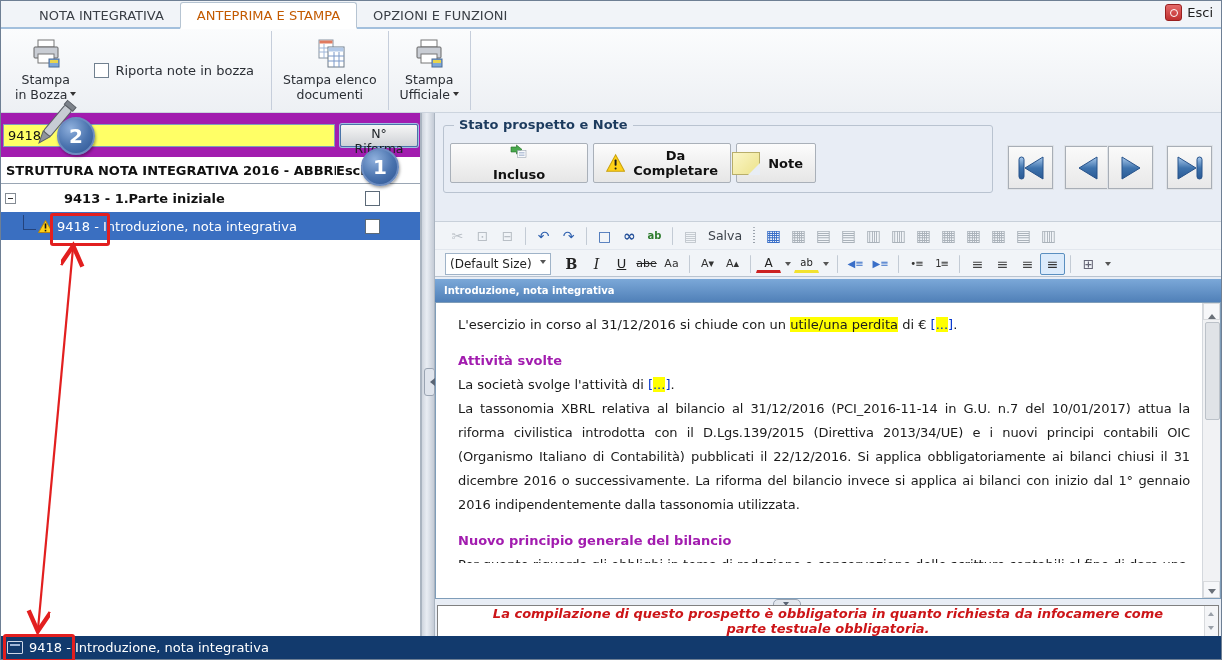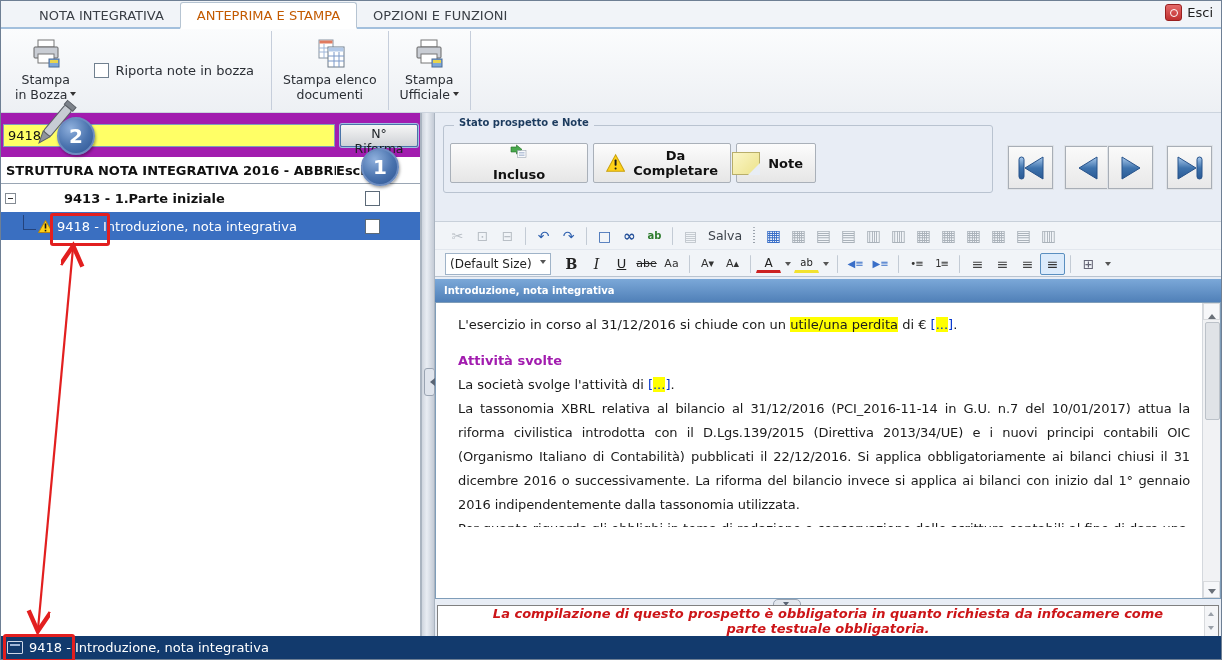--- a/index.html
+++ b/index.html
@@ -53,21 +53,21 @@
   
   .vsplit{position:absolute;left:420px;width:14px;top:112px;bottom:23px;
           background:linear-gradient(90deg,#cfd5de,#e9edf3 40%,#c4cbd6);border-left:1px solid #aab4c0;border-right:1px solid #aab4c0;box-sizing:border-box;}
   .collapse{position:absolute;left:2px;top:255px;width:9px;height:26px;background:#dfe4ec;border:1px solid #9aa4b2;
             border-radius:3px;}
   .collapse::after{content:"";position:absolute;left:1px;top:9px;border:4px solid transparent;border-right:5px solid #5a6574;}
 
   
   .rightpanel{position:absolute;left:434px;right:0;top:112px;bottom:23px;background:#e8edf5;}
   .groupbox{position:absolute;left:8px;top:12px;width:548px;height:66px;border:1px solid #b9c3d0;border-radius:3px;}
-  .gtitle{position:absolute;left:10px;top:-9px;background:#e8edf5;padding:0 5px;font-size:10px;font-weight:bold;color:#1c3b5e;}
+  .gtitle{position:absolute;left:10px;top:-9px;background:#e8edf5;padding:0 5px;font-size:13px;font-weight:bold;color:#1c3b5e;}
   .gbtns{position:absolute;left:6px;top:17px;display:flex;gap:5px;}
   .sbtn{height:40px;background:linear-gradient(#fcfcfc,#e6e6e6);border:1px solid #a9b0b9;border-radius:2px;
         display:flex;align-items:center;justify-content:flex-end;gap:8px;padding:0 12px;
         font-family:inherit;font-size:13px;font-weight:bold;color:#111;cursor:default;}
   .sbtn.w1{width:138px;box-sizing:border-box;flex-direction:column;}
   .sbtn.w2{width:138px;box-sizing:border-box;}
   .sbtn.w3{width:80px;box-sizing:border-box;}
   .sticky{width:26px;height:21px;background:linear-gradient(135deg,#fbf6c8,#ece28a);border:1px solid #b8ae6a;position:relative;flex:none;}
   .sticky::after{content:"";position:absolute;right:-1px;bottom:-1px;border:6px solid transparent;border-right:6px solid #e8edf5;border-bottom:6px solid #e8edf5;}
 
@@ -405,20 +405,21 @@
     </div>
 
     <div class="doctitle">Introduzione, nota integrativa</div>
 
     <div class="docarea">
       <div class="doc">
         <p class="dp"><span>L'esercizio in corso al 31/12/2016 si chiude con un </span><span class="hl">utile/una perdita</span><span> di € </span><span class="br">[</span><span class="hl blue">...</span><span class="br">]</span><span>.</span></p>
         <p class="dh">Attività svolte</p>
         <p class="dp"><span>La società svolge l'attività di </span><span class="br">[</span><span class="hl blue">...</span><span class="br">]</span><span>.</span></p>
         <p class="dp just">La tassonomia XBRL relativa al bilancio al 31/12/2016 (PCI_2016-11-14 in G.U. n.7 del 10/01/2017) attua la riforma civilistica introdotta con il D.Lgs.139/2015 (Direttiva 2013/34/UE) e i nuovi principi contabili OIC (Organismo Italiano di Contabilità) pubblicati il 22/12/2016. Si applica obbligatoriamente ai bilanci chiusi il 31 dicembre 2016 o successivamente. La riforma del bilancio invece si applica ai bilanci con inizio dal 1° gennaio 2016 indipendentemente dalla tassonomia utilizzata.</p>
+        <p class="dh">Nuovo principio generale del bilancio</p>
         <p class="dp clipped">Per quanto riguarda gli obblighi in tema di redazione e conservazione delle scritture contabili al fine di dare una rappresentazione veritiera e corretta</p>
       </div>
       <div class="vscroll">
         <span class="sarr up"></span>
         <span class="sthumb"></span>
         <span class="sarr dn"></span>
       </div>
     </div>
 
     <div class="hsplitw"></div>

